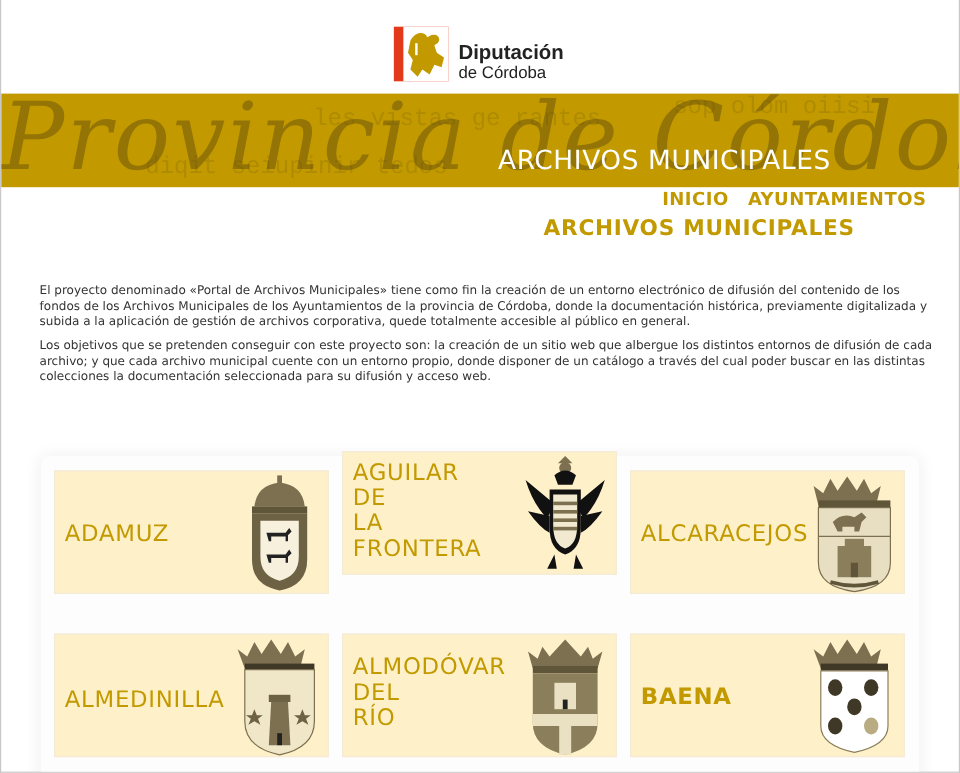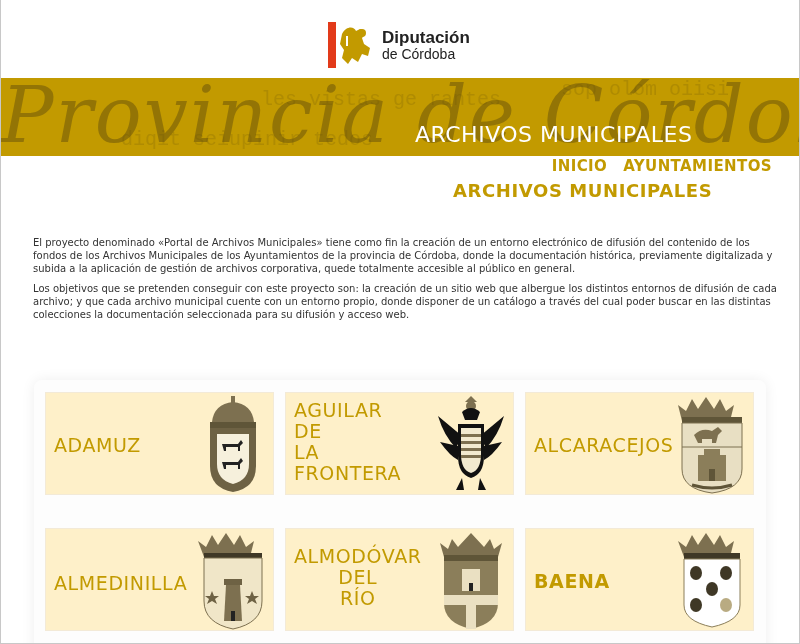--- a/index.html
+++ b/index.html
@@ -6,21 +6,21 @@
     html, body { width: 800px; height: 644px; overflow: hidden; background: #ffffff; }
     body {
       font-family: "DejaVu Sans", sans-serif;
       position: relative;
       border-left: 1px solid #c8c8c8;
       border-right: 1px solid #c8c8c8;
       border-bottom: 1px solid #c8c8c8;
     }
     .header-logo {
       position: absolute; left: 327px; top: 22px; height: 46px;
-      display: flex; align-items: center;
+      display: flex; align-items: flex-end;
     }
     .logo-mark { width: 46px; height: 46px; position: relative; }
     .logo-text { margin-left: 8px; line-height: 1.05; }
     .logo-line1 { font-family: "Liberation Sans", sans-serif; font-weight: bold; font-size: 17px; color: #222; display: block; }
     .logo-line2 { font-family: "Liberation Sans", sans-serif; font-size: 14px; color: #222; display: block; }
 
     .banner {
       position: absolute; left: 0; top: 78px; width: 799px; height: 78px;
       background: #c29a00; overflow: hidden;
     }
@@ -119,21 +119,21 @@
       <rect x="27" y="0" width="4" height="8" fill="#7d7050"></rect>
       <rect x="6" y="26" width="46" height="6" fill="#5f5538"></rect>
       <path d="M6 32 H52 V70 Q52 92 29 96 Q6 92 6 70 Z" fill="#6e6244"></path>
       <path d="M13 38 H45 V68 Q45 84 29 88 Q13 84 13 68 Z" fill="#f6f0dc"></path>
       <path d="M18 48 h16 l3 -4 l2 3 l-3 3 v5 h-2 v-4 h-12 v4 h-2 z" fill="#222"></path>
       <path d="M18 66 h16 l3 -4 l2 3 l-3 3 v5 h-2 v-4 h-12 v4 h-2 z" fill="#222"></path>
     </svg>
   </div>
 </div>
 
-<div class="card" style="left:284px; top:392px;">
+<div class="card" style="left:284px; top:376px;">
   <div class="card-name" style="top:7px; white-space:pre;">AGUILAR
 DE
 LA
 FRONTERA</div>
   <div class="crest" style="left:150px; top:3px;">
     <svg width="70" height="98" viewBox="0 0 70 98">
       <path d="M35 0 l6 6 h-12 z" fill="#7d7050"></path>
       <circle cx="35" cy="10" r="5" fill="#7d7050"></circle>
       <path d="M26 16 q9 -8 18 0 l-3 8 h-12 z" fill="#111"></path>
       <path d="M2 20 Q8 40 20 52 L26 40 Z M68 20 Q62 40 50 52 L44 40 Z" fill="#111"></path>
@@ -177,21 +177,21 @@
       <rect x="30" y="48" width="18" height="6" fill="#6e6244"></rect>
       <path d="M32 54 H46 L48 90 H30 Z" fill="#7d7050"></path>
       <rect x="37" y="80" width="4" height="10" fill="#222"></rect>
       <path d="M18 60 l2 5 h5 l-4 3 l2 5 l-5 -3 l-5 3 l2 -5 l-4 -3 h5 z" fill="#6e6244"></path>
       <path d="M58 60 l2 5 h5 l-4 3 l2 5 l-5 -3 l-5 3 l2 -5 l-4 -3 h5 z" fill="#6e6244"></path>
     </svg>
   </div>
 </div>
 
 <div class="card" style="left:284px; top:528px;">
-  <div class="card-name" style="top:17px; white-space:pre;text-align:center;">ALMODÓVAR
+  <div class="card-name" style="top:17px; white-space:pre;">ALMODÓVAR
 DEL
 RÍO</div>
   <div class="crest" style="left:150px; top:2px;">
     <svg width="70" height="100" viewBox="0 0 70 100">
       <path d="M4 12 l8 6 l4 -10 l6 8 l13 -14 l13 14 l6 -8 l4 10 l8 -6 l-4 14 H8 Z" fill="#7d7050"></path>
       <rect x="8" y="24" width="54" height="6" fill="#5f5538"></rect>
       <path d="M8 30 H62 V72 Q62 92 35 98 Q8 92 8 72 Z" fill="#8b7e5a"></path>
       <rect x="8" y="64" width="54" height="10" fill="#eae0c2"></rect>
       <rect x="30" y="64" width="10" height="34" fill="#eae0c2"></rect>
       <rect x="26" y="38" width="18" height="22" fill="#eae0c2"></rect>

